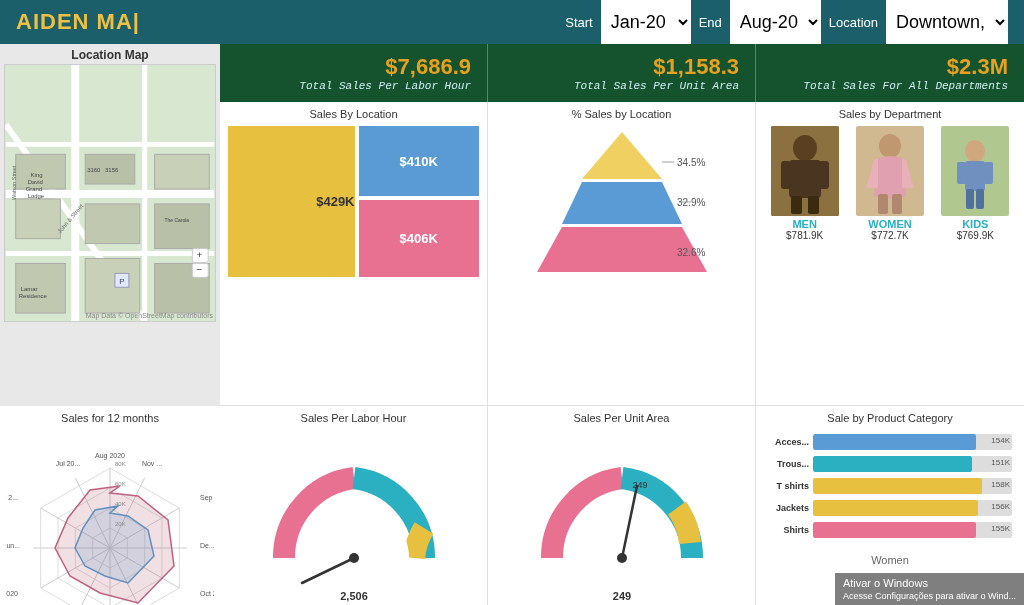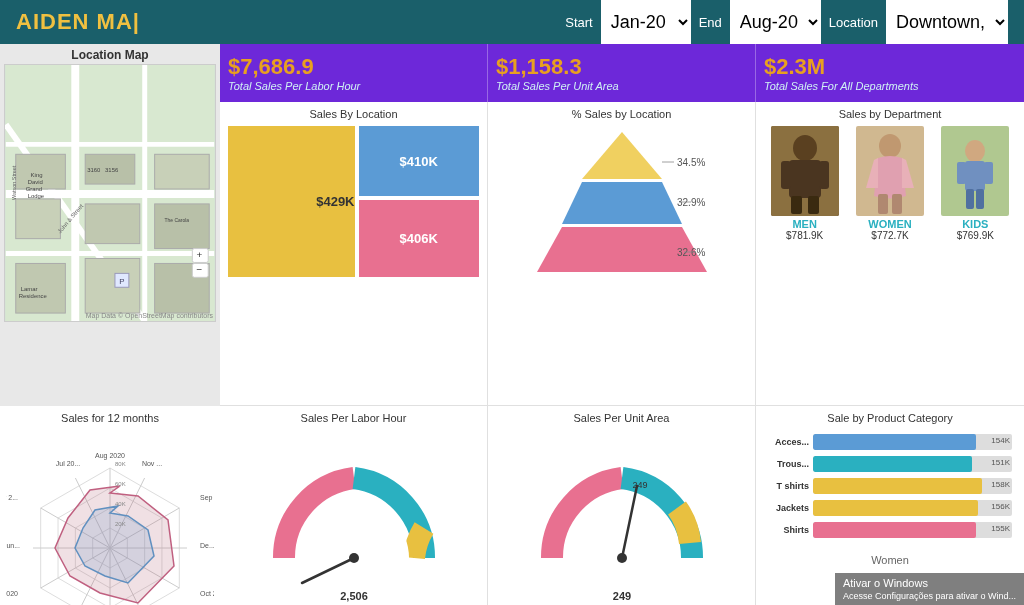--- a/index.html
+++ b/index.html
@@ -88,35 +88,36 @@
       flex-direction: column;
     }
 
     
     .kpi-row {
       display: grid;
       grid-template-columns: 1fr 1fr 1fr;
       background: #2ab0c0;
     }
     .kpi-card {
-      background: #6d28d9;
-      padding: 10px 8px;
-      text-align: left;
+      background: #14532d;
+      padding: 10px 16px;
+      text-align: right;
       border-right: 1px solid rgba(255,255,255,0.3);
     }
     .kpi-card:last-child { border-right: none; }
     .kpi-value {
       font-size: 22px;
       font-weight: bold;
       color: #e8a020;
     }
     .kpi-label {
       font-size: 11px;
       color: #d0f0f4;
       font-style: italic;
+      font-family: Liberation Mono, monospace;
     }
     .dept-name {
       font-size: 11px;
       font-weight: bold;
       color: #2ab0c0;
       margin-top: 2px;
     }
     .dept-value {
       font-size: 10px;
       color: #333;

